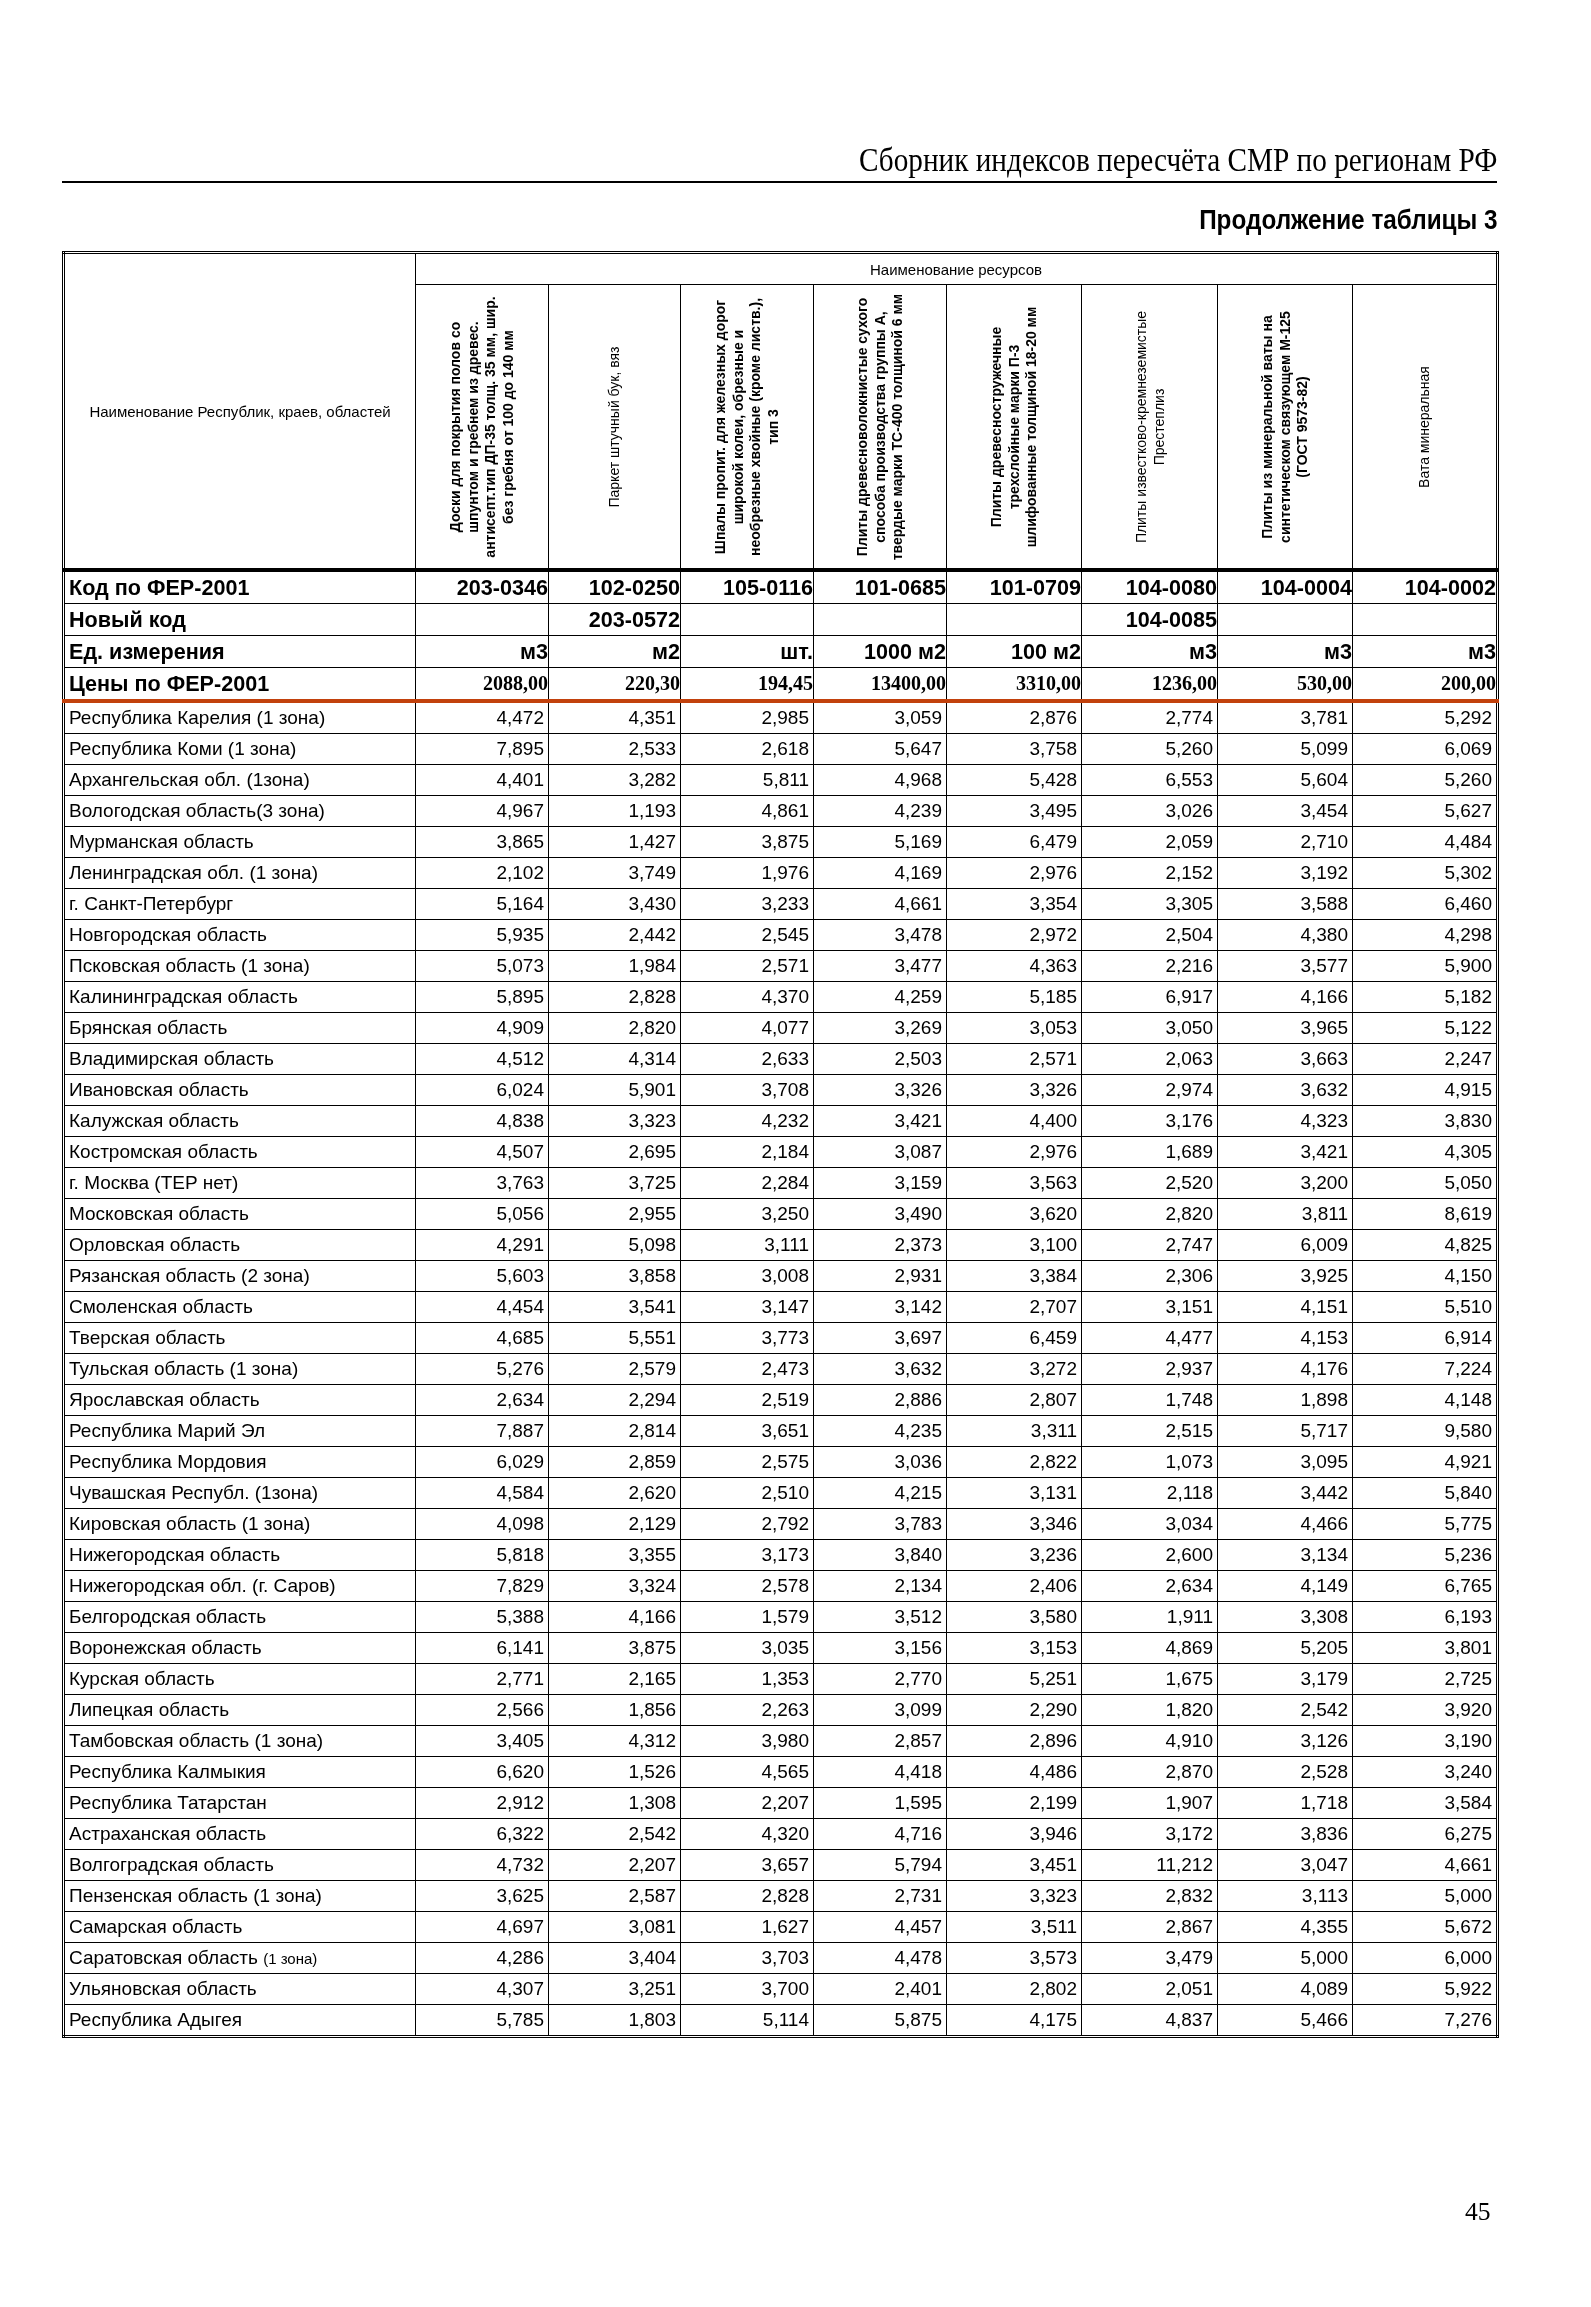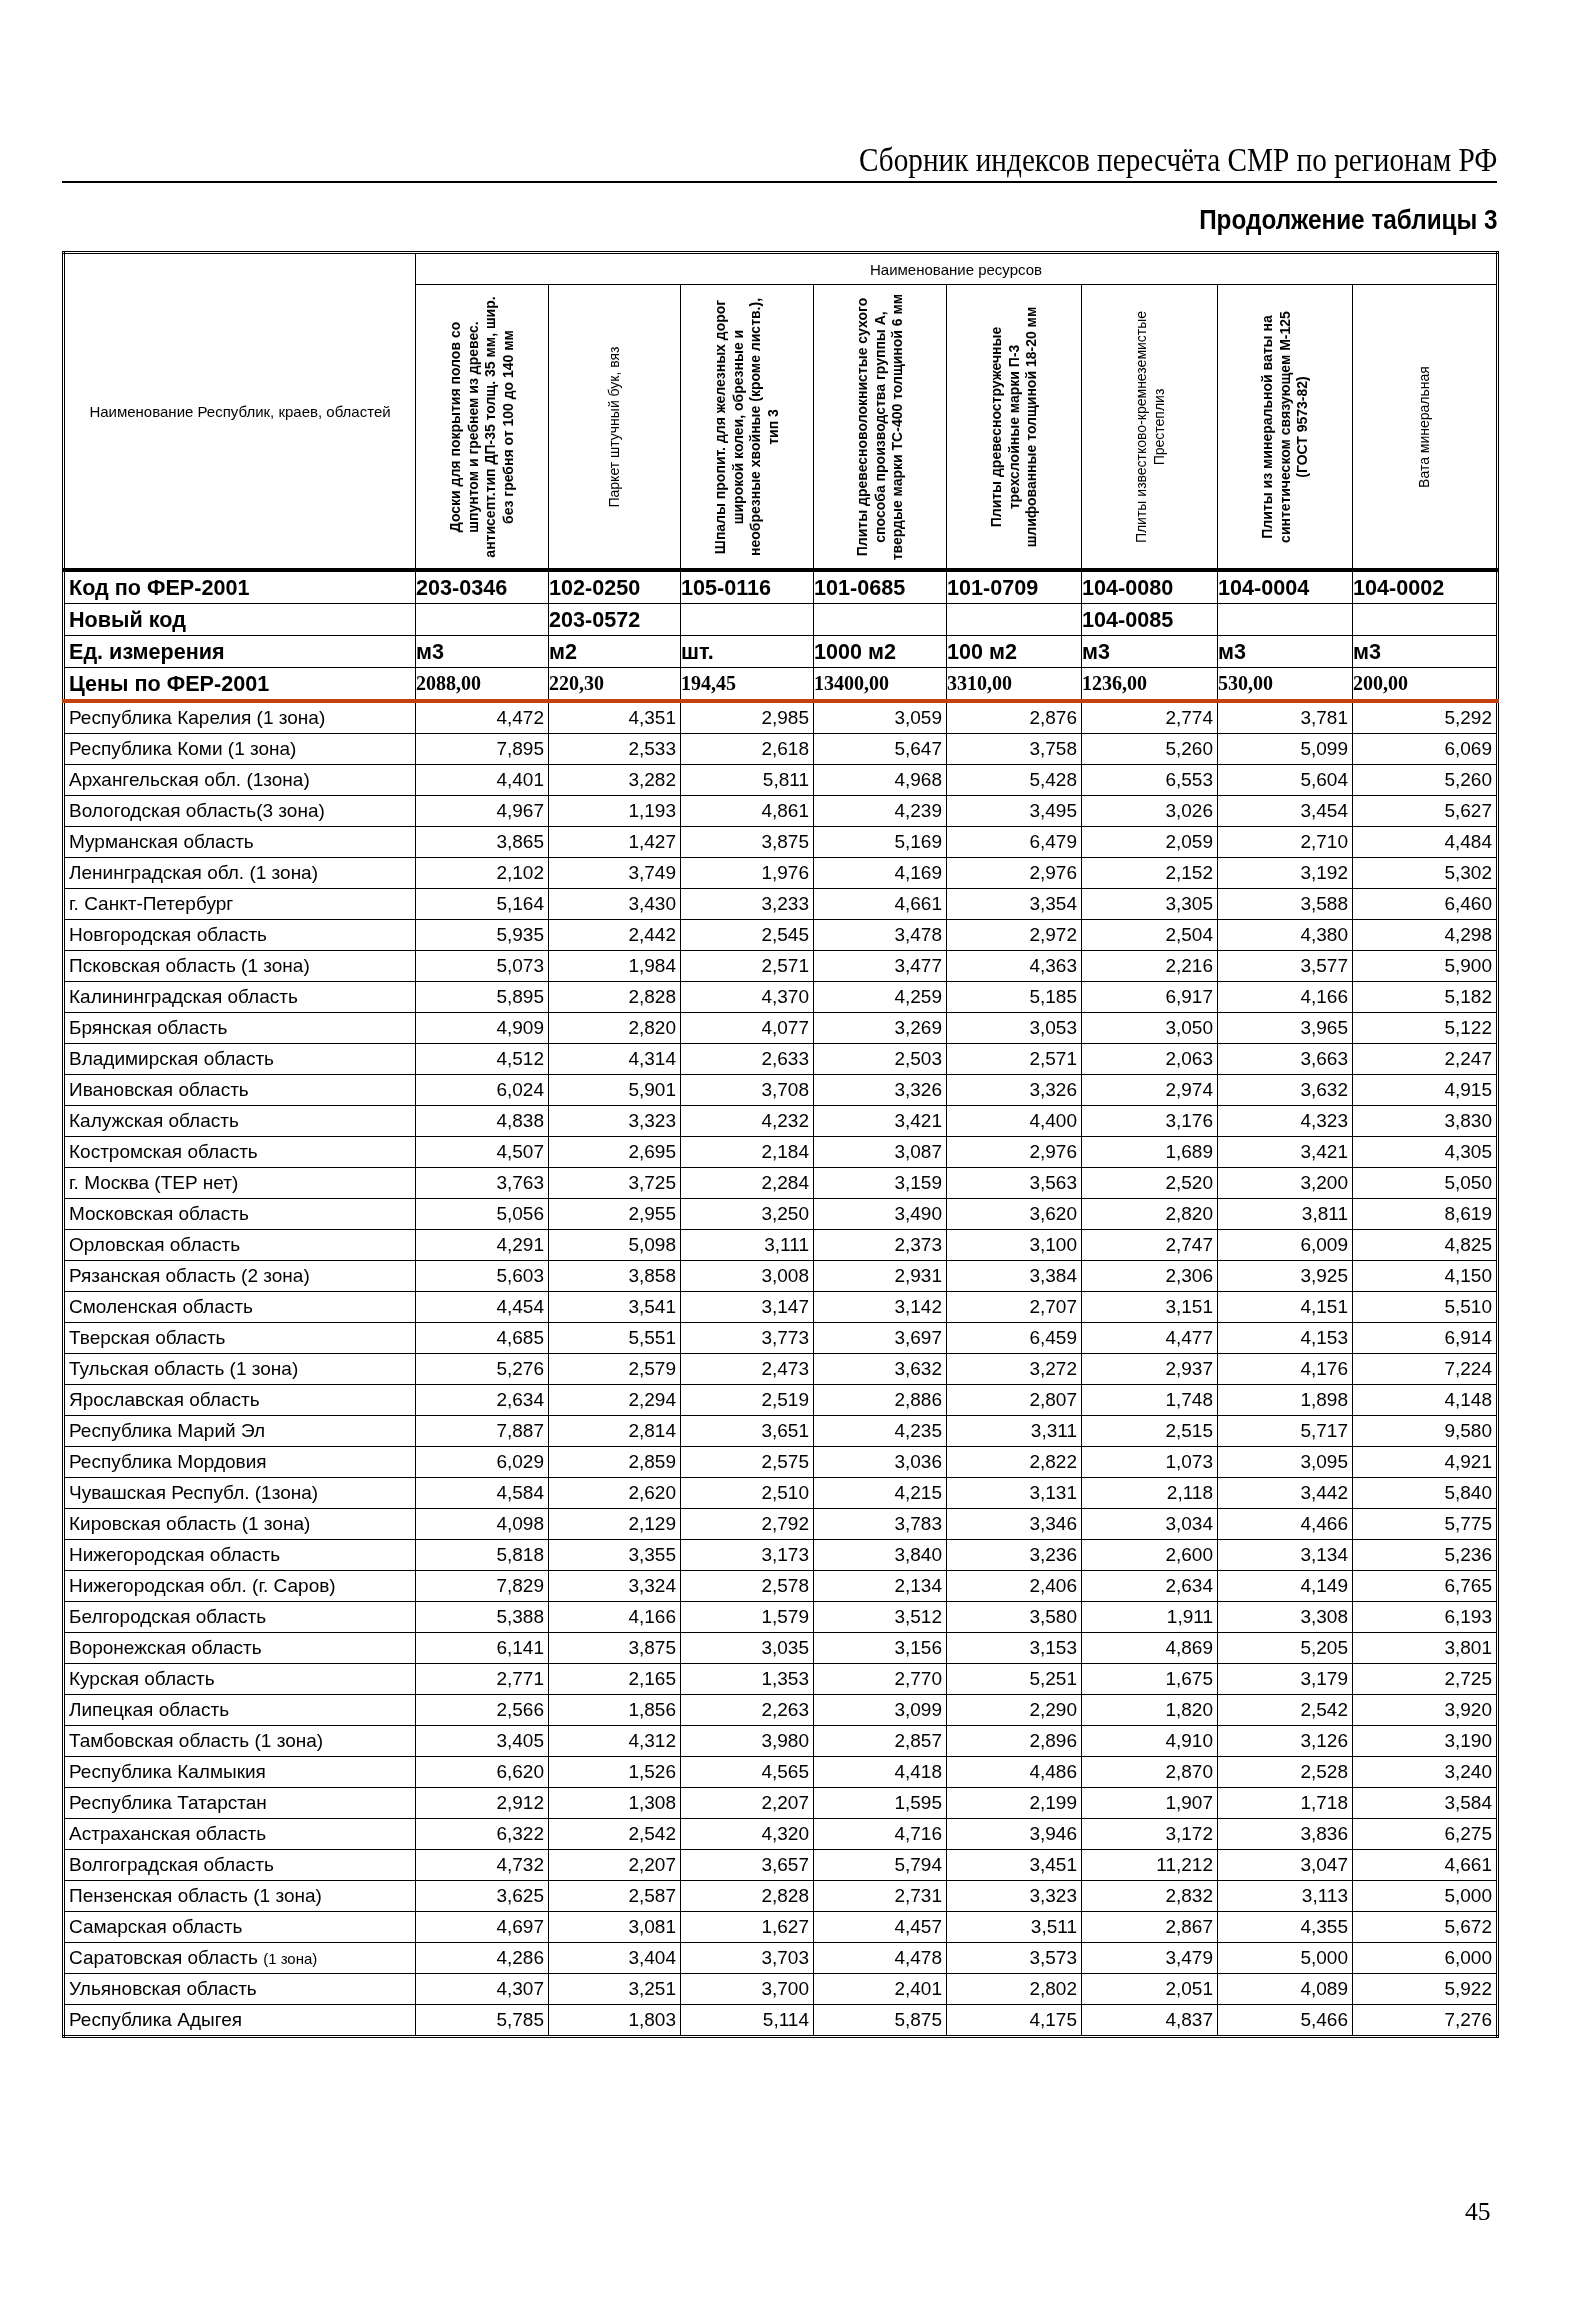--- a/index.html
+++ b/index.html
@@ -32,21 +32,21 @@
   .hdr-group { font-weight: normal; font-size: 15px; height: 30px; text-align: center; }
   .hdr-rot { height: 283px; vertical-align: middle; text-align: center; position: relative; }
   .hdr-rot .rot {
     position: absolute; left: 50%; top: 50%;
     width: 269px; transform: translate(-50%, -50%) rotate(-90deg);
     font-size: 14px; line-height: 1.25; text-align: center; font-weight: normal;
   }
   .hdr-rot .rot.bold { font-weight: bold; }
   tr.meta td { height: 31px; font-weight: bold; font-size: 21.6px; }
   tr.meta td.label { padding-left: 4px; text-align: left; }
-  tr.meta td.val { text-align: left; margin-top: 23px; }
+  tr.meta td.val { text-align: right; margin-top: 23px; }
   tr.meta.first td { border-top: 4px solid #000; }
   tr.meta.prices td.val { font-family: "Liberation Serif", serif; font-size: 20px; }
   tr.row td { height: 30px; font-size: 19px; }
   tr.row td.region { padding-left: 4px; text-align: left; white-space: nowrap; overflow: hidden; }
   tr.row td.num { text-align: right; padding-right: 4px; }
   tr.row.first td { border-top: 4px solid #c2410c; }
   .zone-small { font-size: 15px; }
   .page-number {
     position: absolute; left: 1431px; top: 2197px;
     font-family: "Liberation Serif", serif; font-size: 25.6px; margin-left: 34px;

